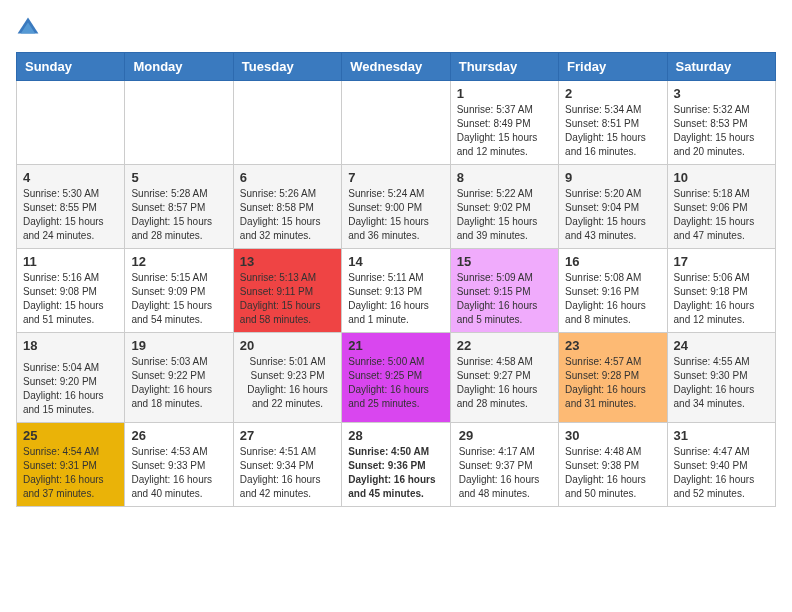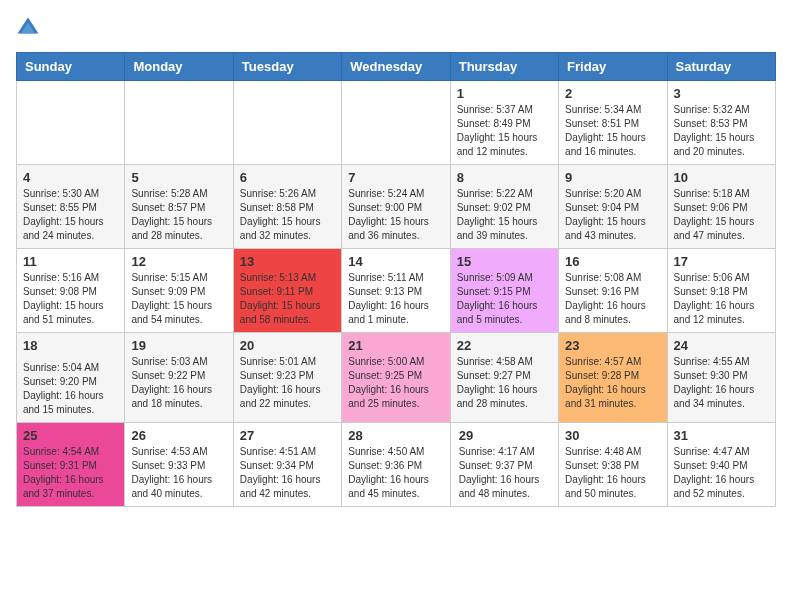--- a/index.html
+++ b/index.html
@@ -269,26 +269,26 @@
         </td>
         <td style="background: rgb(245, 245, 245);">
           <span class="day-number">19</span>
           <div class="day-info" style="white-space: pre-line;">Sunrise: 5:03 AM
 Sunset: 9:22 PM
 Daylight: 16 hours
 and 18 minutes.</div>
         </td>
         <td style="background: rgb(245, 245, 245);">
           <span class="day-number">20</span>
-          <div class="day-info" style="white-space: pre-line;">Sunrise: 5:01 AM
+          <div class="day-info" style="white-space: pre-line; text-align: center;">Sunrise: 5:01 AM
 Sunset: 9:23 PM
 Daylight: 16 hours
 and 22 minutes.</div>
         </td>
-        <td style="background: #f9a8d4;">
+        <td style="background: #d946ef;">
           <span class="day-number">21</span>
           <div class="day-info" style="white-space: pre-line;">Sunrise: 5:00 AM
 Sunset: 9:25 PM
 Daylight: 16 hours
 and 25 minutes.</div>
         </td>
         <td style="background: rgb(245, 245, 245);">
           <span class="day-number">22</span>
           <div class="day-info" style="white-space: pre-line;">Sunrise: 4:58 AM
 Sunset: 9:27 PM
@@ -304,21 +304,21 @@
         </td>
         <td style="background: rgb(245, 245, 245);">
           <span class="day-number">24</span>
           <div class="day-info" style="white-space: pre-line;">Sunrise: 4:55 AM
 Sunset: 9:30 PM
 Daylight: 16 hours
 and 34 minutes.</div>
         </td>
       </tr>
       <tr>
-        <td style="background: #ec4899;">
+        <td style="background: #eab308;">
           <span class="day-number">25</span>
           <div class="day-info" style="white-space: pre-line;">Sunrise: 4:54 AM
 Sunset: 9:31 PM
 Daylight: 16 hours
 and 37 minutes.</div>
         </td>
         <td style="background: rgb(255, 255, 255);">
           <span class="day-number">26</span>
           <div class="day-info" style="white-space: pre-line;">Sunrise: 4:53 AM
 Sunset: 9:33 PM
@@ -327,21 +327,21 @@
         </td>
         <td style="background: rgb(255, 255, 255);">
           <span class="day-number">27</span>
           <div class="day-info" style="white-space: pre-line;">Sunrise: 4:51 AM
 Sunset: 9:34 PM
 Daylight: 16 hours
 and 42 minutes.</div>
         </td>
         <td style="background: rgb(255, 255, 255);">
           <span class="day-number">28</span>
-          <div class="day-info" style="white-space: pre-line;">Sunrise: 4:50 AM
+          <div class="day-info" style="white-space: pre-line; font-weight: bold;">Sunrise: 4:50 AM
 Sunset: 9:36 PM
 Daylight: 16 hours
 and 45 minutes.</div>
         </td>
         <td style="background: rgb(255, 255, 255); padding-left: 8px;">
           <span class="day-number">29</span>
           <div class="day-info" style="white-space: pre-line;">Sunrise: 4:17 AM
 Sunset: 9:37 PM
 Daylight: 16 hours
 and 48 minutes.</div>

